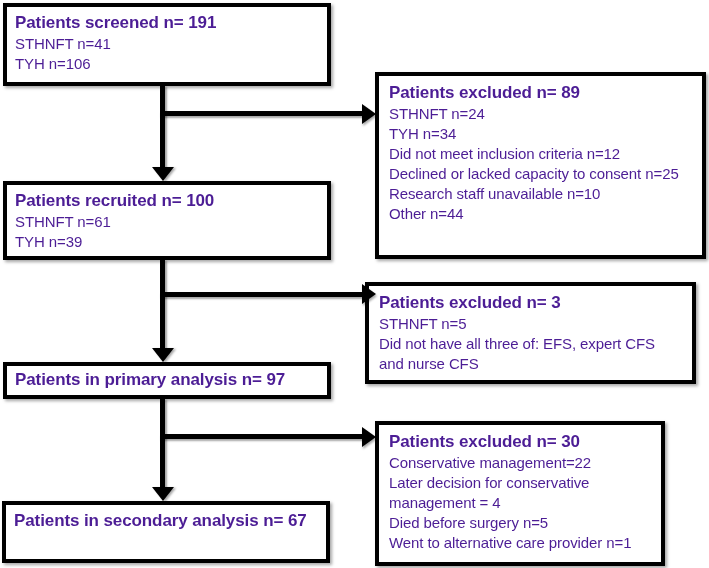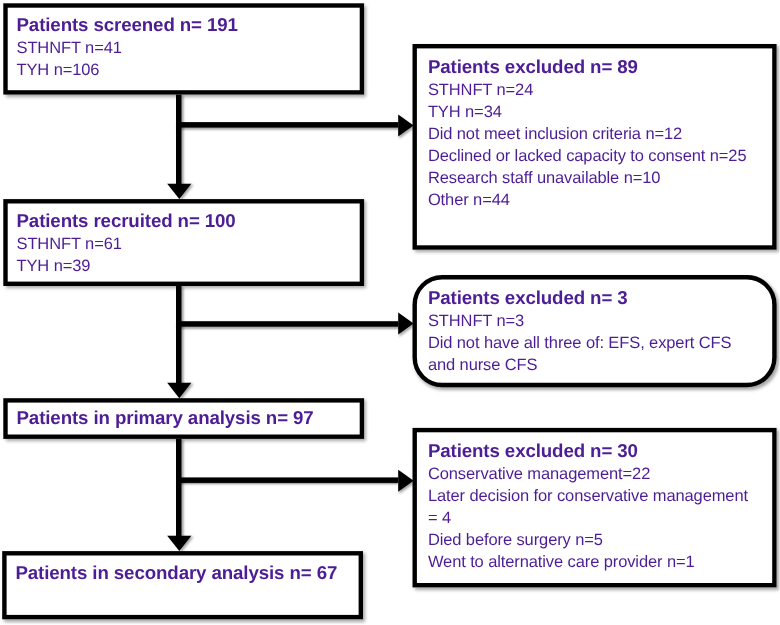--- a/index.html
+++ b/index.html
@@ -15,21 +15,21 @@
 
   .box {
     position: absolute;
     box-sizing: border-box;
     border: 4px solid #000000;
     background: #ffffff;
     box-shadow: 2px 2px 3px rgba(0,0,0,0.35);
     color: #4c1d95;
   }
   .box-left  { padding: 5px 8px; }
-  .box-right { padding: 6px 10px; }
+  .box-right { padding: 6px 10px; margin-top: 32px; }
 
   .title {
     font-weight: bold;
     font-size: 17px;
     line-height: 22px;
     letter-spacing: -0.1px;
   }
   .title.nowrap { white-space: nowrap; }
   .line {
     font-size: 15px;
@@ -66,22 +66,22 @@
     border-left: 14px solid #000000;
     filter: drop-shadow(1px 2px 1px rgba(0,0,0,0.35));
   }
 
   
   #box-screened  { left: 3px;   top: 3px;   width: 328px; height: 83px;  }
   #box-recruited { left: 3px;   top: 181px; width: 328px; height: 79px;  }
   #box-primary   { left: 3px;   top: 362px; width: 328px; height: 37px; padding-top: 3px; }
   #box-secondary { left: 2px;   top: 501px; width: 328px; height: 62px;  }
   #box-excl1     { left: 375px; top: 40px;  width: 331px; height: 187px; }
-  #box-excl2     { left: 375px; top: 250px; width: 331px; height: 102px; border-radius: 27px; }
-  #box-excl3     { left: 375px; top: 389px; width: 331px; height: 145px; }
+  #box-excl2     { left: 365px; top: 250px; width: 331px; height: 102px; }
+  #box-excl3     { left: 375px; top: 389px; width: 290px; height: 145px; }
 </style>
 </head>
 <body>
 
 <div class="canvas">
 
   <div class="box box-left" id="box-screened">
     <div class="title">Patients screened n= 191</div>
     <div class="line">STHNFT n=41</div>
     <div class="line">TYH n=106</div>
@@ -106,21 +106,21 @@
     <div class="line">STHNFT n=24</div>
     <div class="line">TYH n=34</div>
     <div class="line">Did not meet inclusion criteria n=12</div>
     <div class="line">Declined or lacked capacity to consent n=25</div>
     <div class="line">Research staff unavailable n=10</div>
     <div class="line">Other n=44</div>
   </div>
 
   <div class="box box-right" id="box-excl2">
     <div class="title">Patients excluded n= 3</div>
-    <div class="line">STHNFT n=3</div>
+    <div class="line">STHNFT n=5</div>
     <div class="line">Did not have all three of: EFS, expert CFS and nurse CFS</div>
   </div>
 
   <div class="box box-right" id="box-excl3">
     <div class="title">Patients excluded n= 30</div>
     <div class="line">Conservative management=22</div>
     <div class="line">Later decision for conservative management = 4</div>
     <div class="line">Died before surgery n=5</div>
     <div class="line">Went to alternative care provider n=1</div>
   </div>

